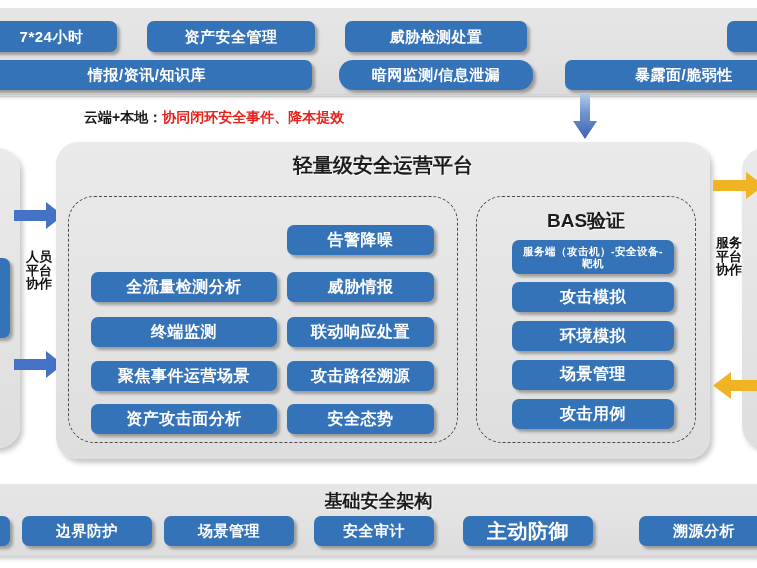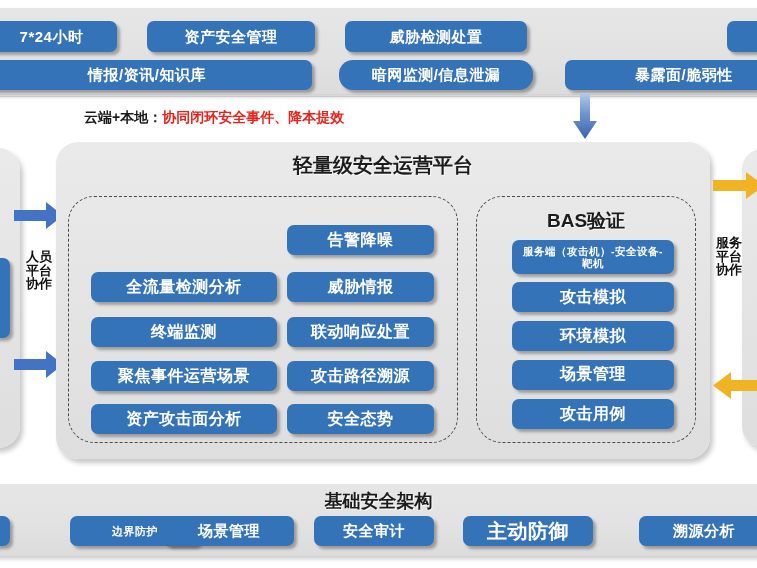--- a/index.html
+++ b/index.html
@@ -219,21 +219,21 @@
   </div>
 
   <div class="band band-shadow" style="left:-10px; top:484px; width:790px; height:72px; border-radius:4px;"></div>
   <div class="card-title" style="left:0px; top:489px; width:757px; font-size:18px;">
     <span>基础安全架构</span>
   </div>
 
   <div class="pill" style="left:-26px; top:516px; width:36px; height:30px; font-size:15px;">
     <span></span>
   </div>
-  <div class="pill" style="left:22px; top:516px; width:130px; height:30px; font-size:11px;margin-left:48px;">
+  <div class="pill" style="left:22px; top:516px; width:130px; height:30px; font-size:15px;">
     <span>边界防护</span>
   </div>
   <div class="pill" style="left:164px; top:516px; width:130px; height:30px; font-size:15px;">
     <span>场景管理</span>
   </div>
   <div class="pill" style="left:314px; top:516px; width:120px; height:30px; font-size:15px;">
     <span>安全审计</span>
   </div>
   <div class="pill" style="left:463px; top:516px; width:130px; height:30px; font-size:20px;">
     <span>主动防御</span>

